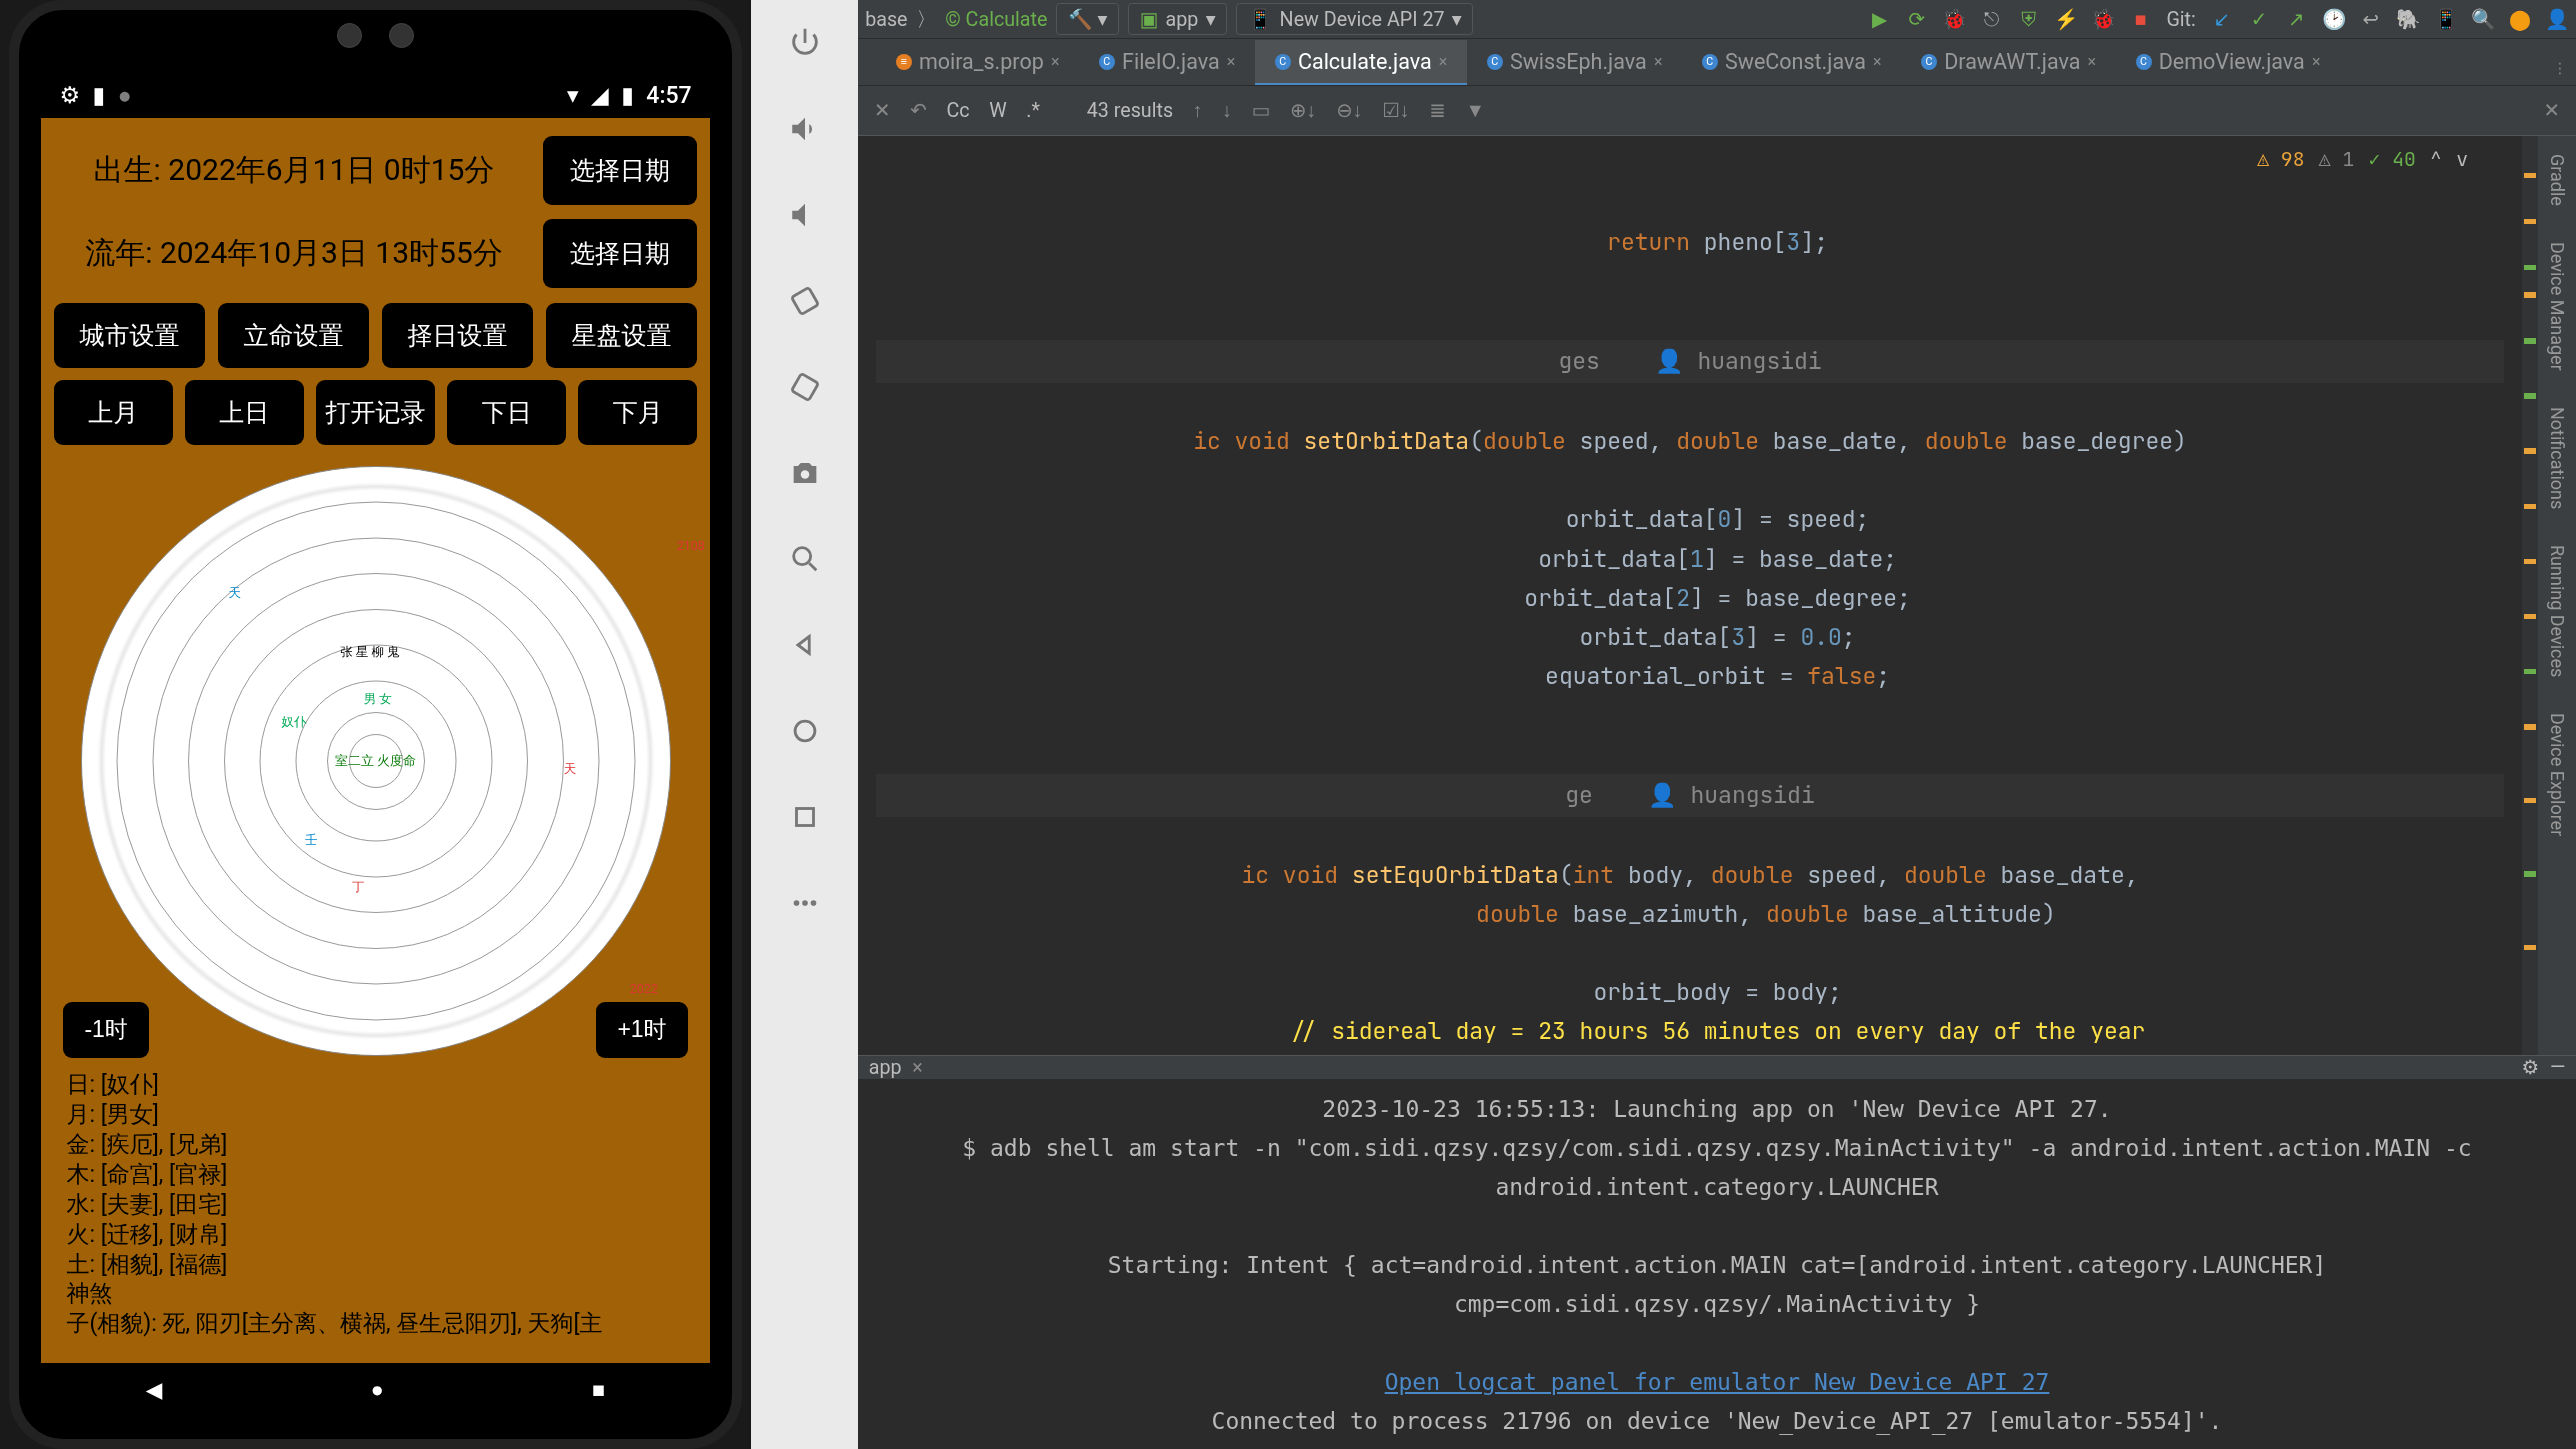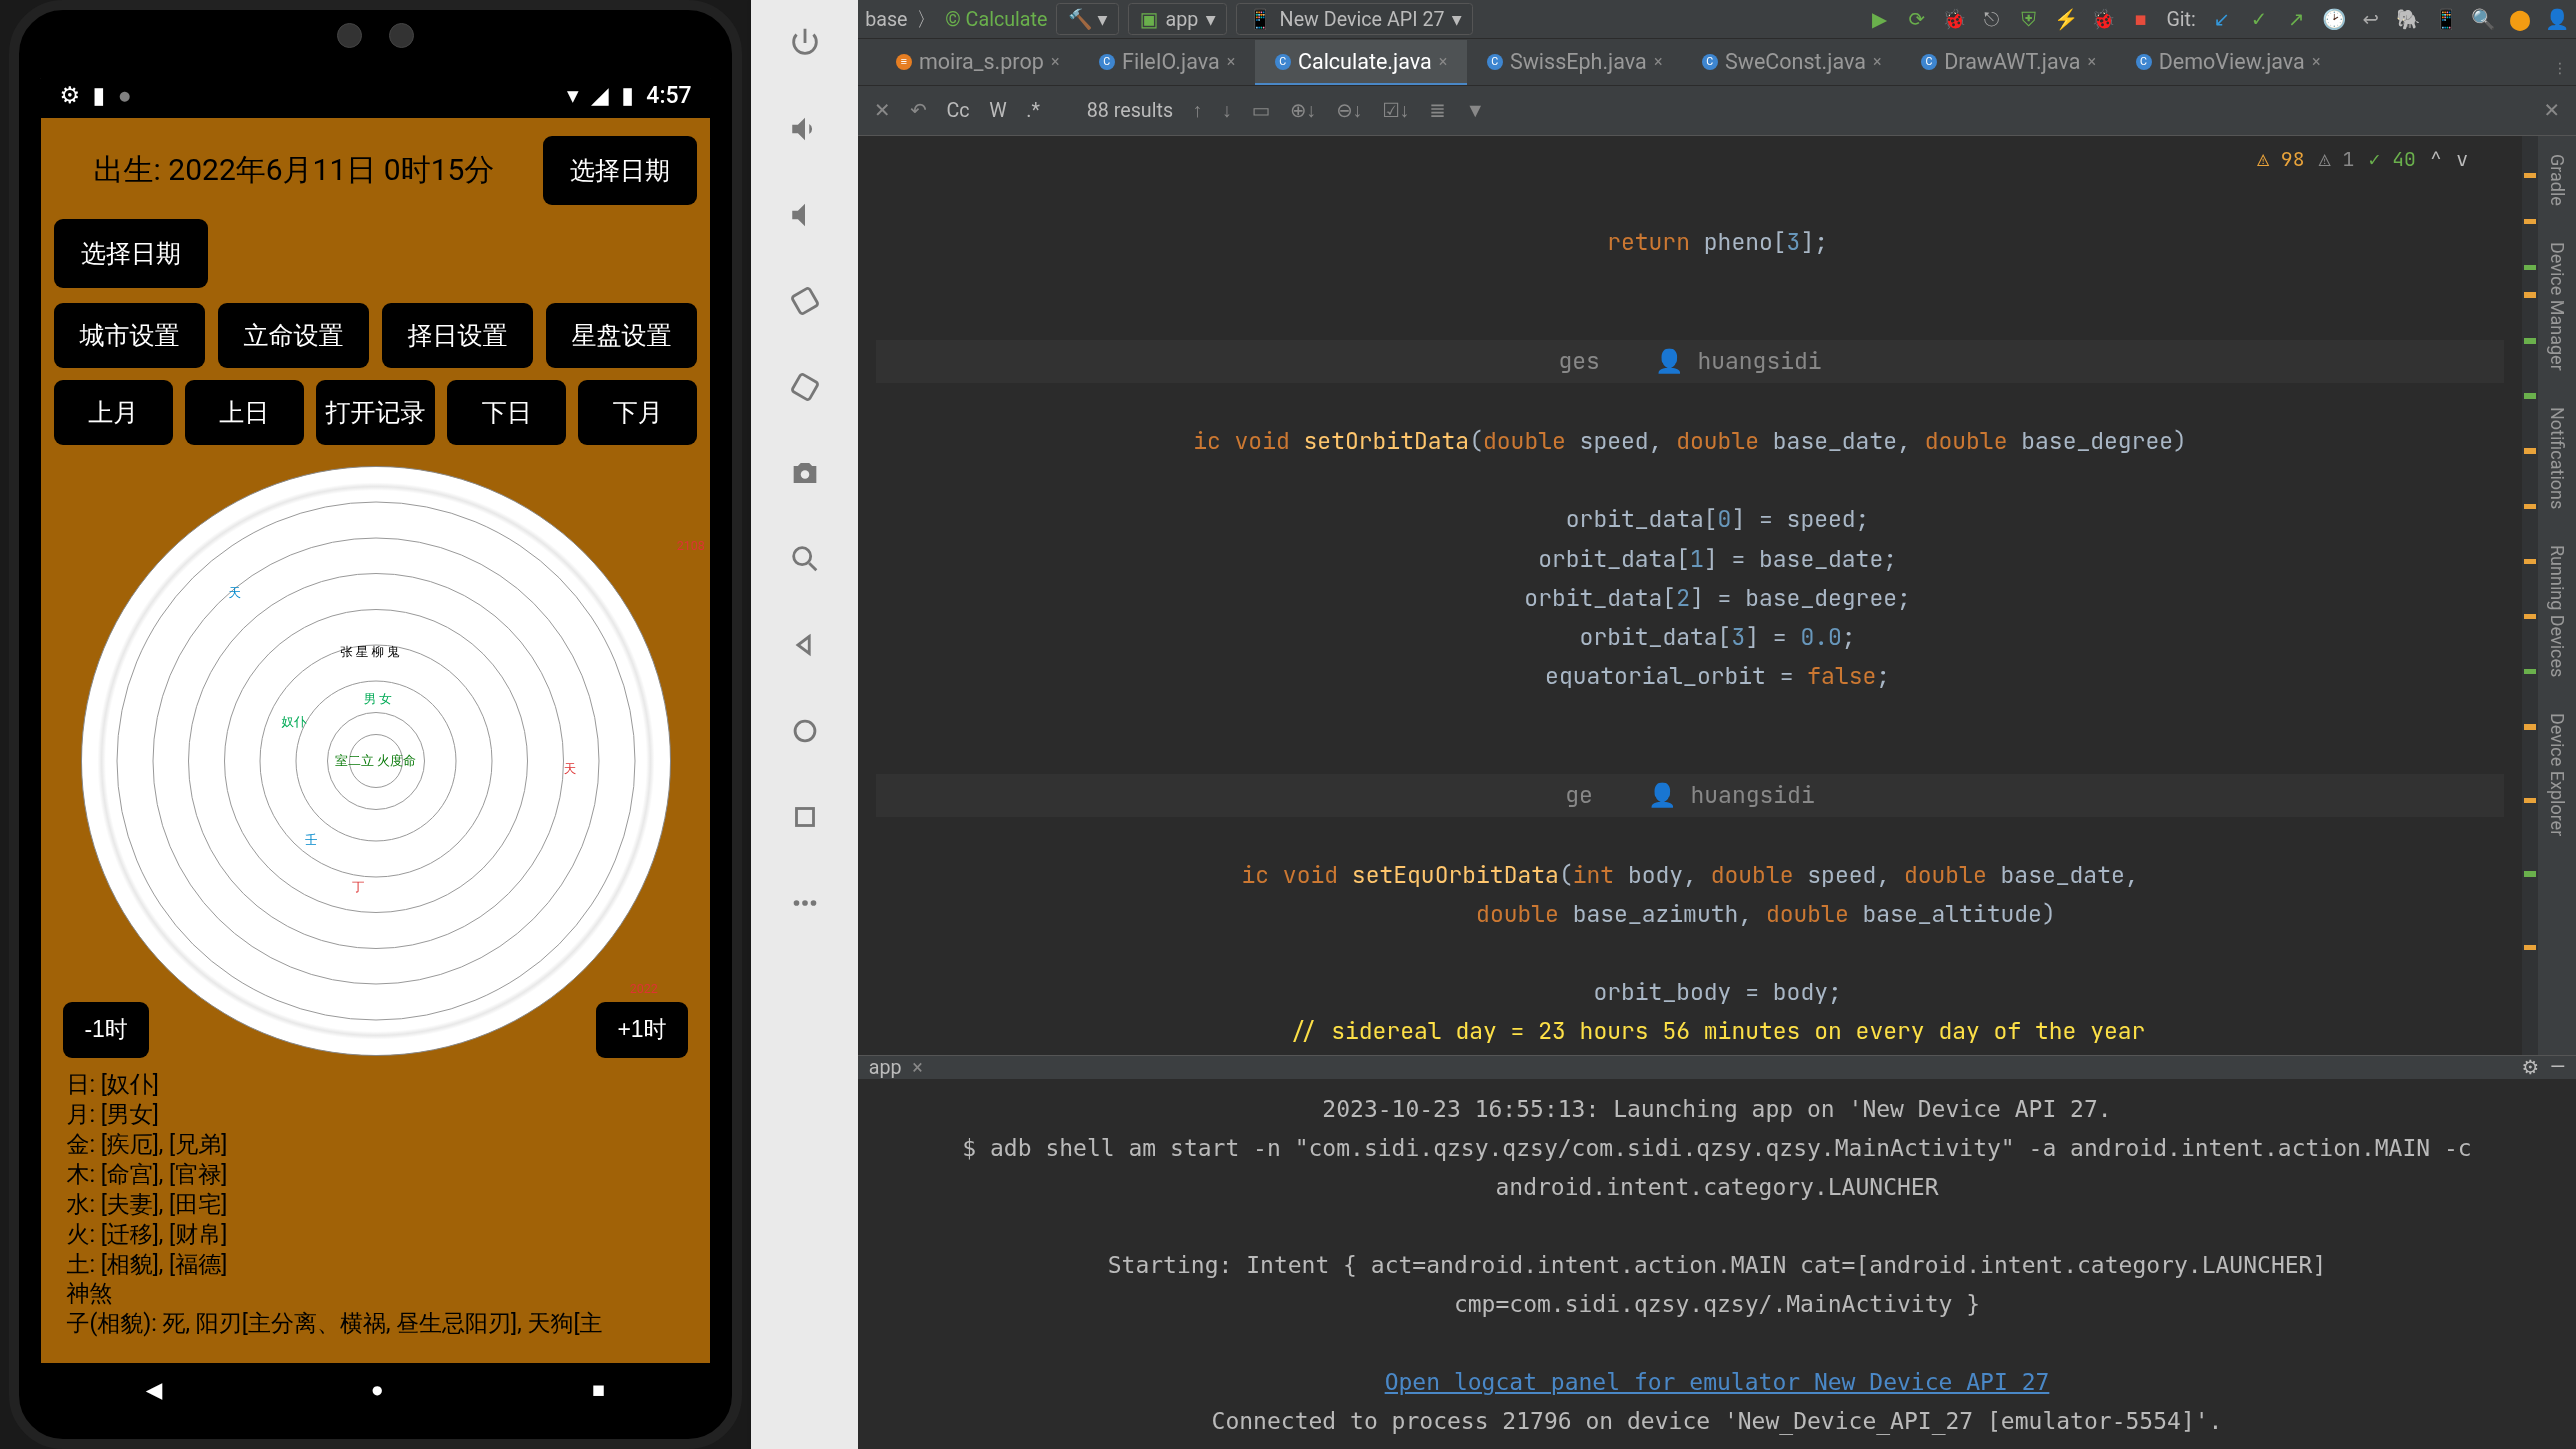--- a/index.html
+++ b/index.html
@@ -384,20 +384,21 @@
           <span>▮</span>
           <span>4:57</span>
         </div>
       </div>
       <div class="app-body">
         <div class="date-row">
           <div class="date-label">出生:  2022年6月11日 0时15分</div>
           <button class="blk-btn">选择日期</button>
         </div>
         <div class="date-row">
+          <div class="date-label">流年:  2024年10月3日 13时55分</div>
           <button class="blk-btn">选择日期</button>
         </div>
         <div class="btn-row">
           <button class="blk-btn">城市设置</button>
           <button class="blk-btn">立命设置</button>
           <button class="blk-btn">择日设置</button>
           <button class="blk-btn">星盘设置</button>
         </div>
         <div class="btn-row">
           <button class="blk-btn">上月</button>
@@ -584,21 +585,21 @@
       </div>
     <span style="margin-left:auto;padding:9px;color:#888;cursor:pointer">⋮</span>
   </div>
 
   <div class="find-bar">
     <span class="fb-ico">✕</span>
     <span class="fb-ico">↶</span>
     <span>Cc</span>
     <span>W</span>
     <span>.*</span>
-    <span style="margin-left:27px">88 results</span>
+    <span style="margin-left:27px">43 results</span>
     <span class="fb-ico">↑</span>
     <span class="fb-ico">↓</span>
     <span class="fb-ico">▭</span>
     <span class="fb-ico">⊕↓</span>
     <span class="fb-ico">⊖↓</span>
     <span class="fb-ico">☑↓</span>
     <span class="fb-ico">≣</span>
     <span class="fb-ico">▼</span>
     <span style="margin-left:auto" class="fb-ico">✕</span>
   </div>

